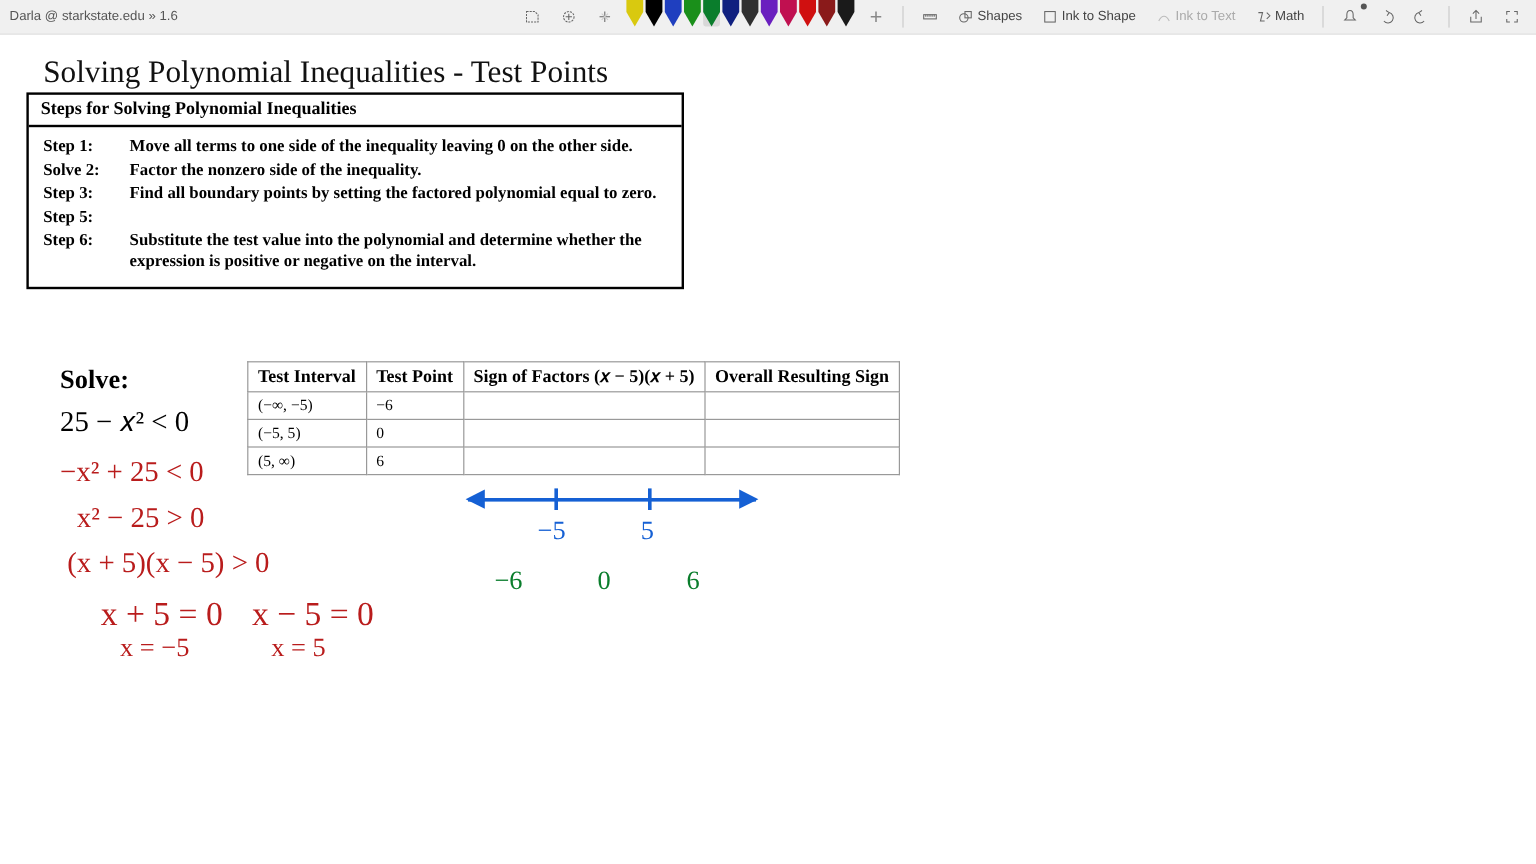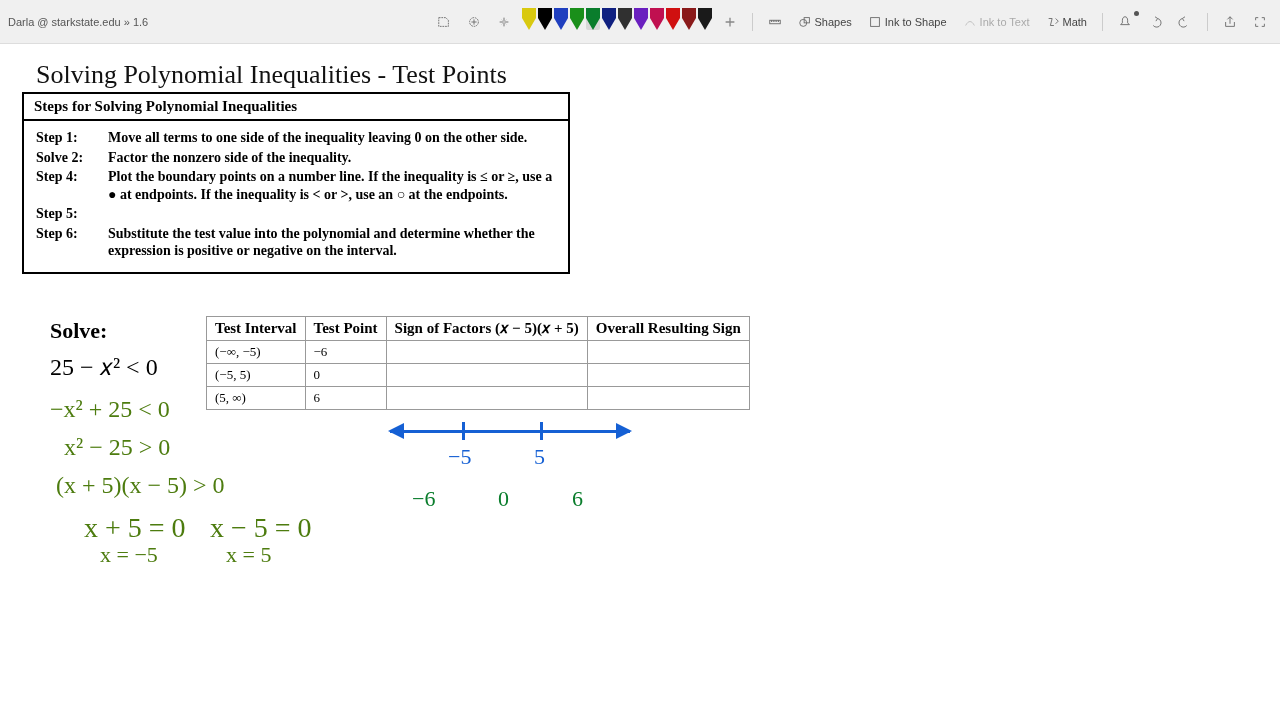--- a/index.html
+++ b/index.html
@@ -1,18 +1,18 @@
 <!DOCTYPE html>
 <html><head>
 <meta charset="utf-8">
 <style>
   * { box-sizing: border-box; margin: 0; padding: 0; }
   html, body { width: 1280px; height: 720px; font-family: Arial, sans-serif; background: #fff; overflow: hidden; }
   .toolbar {
-    height: 44px; background: #f0f0f0; border-bottom: 1px solid #ddd;
+    height: 29px; background: #f0f0f0; border-bottom: 1px solid #ddd;
     display: flex; align-items: center; font-size: 11px; color: #555;
     padding: 0 8px; gap: 6px;
   }
   .toolbar .left { flex: 0 0 auto; }
   .toolbar .spacer { flex: 1; }
   .toolbar .tool-btn {
     display: inline-flex; align-items: center; gap: 3px; padding: 2px 5px;
     border-radius: 2px; cursor: pointer; color: #444;
   }
   .toolbar .tool-btn.disabled { color: #aaa; }
@@ -61,21 +61,21 @@
   .test-table {
     position: absolute; left: 206px; top: 272px;
     border-collapse: collapse; font-family: 'Times New Roman', serif; font-size: 14px; border-radius: 13px;
   }
   .test-table th, .test-table td { border: 1px solid #999; padding: 3px 8px; text-align: left; }
   .test-table th { font-weight: bold; font-size: 15px; }
   .test-table td { font-size: 13px; }
 
   
   .hw { position: absolute; font-family: 'Comic Sans MS', 'Segoe Script', cursive; }
-  .blue { color: #4d7c0f; }
+  .blue { color: #b91c1c; }
   .hw.l1 { left: 50px; top: 352px; font-size: 24px; }
   .hw.l2 { left: 64px; top: 390px; font-size: 24px; }
   .hw.l3 { left: 56px; top: 428px; font-size: 24px; text-align: center; }
   .hw.l4 { left: 84px; top: 468px; font-size: 28px; }
   .hw.l5 { left: 210px; top: 468px; font-size: 28px; }
   .hw.l6 { left: 100px; top: 498px; font-size: 22px; }
   .hw.l7 { left: 226px; top: 498px; font-size: 22px; }
 
   .numline-wrap { position:absolute; left:390px; top:370px; width:240px; height:50px; }
   .nl-line { position:absolute; left:0; top:16px; width:240px; height:3px; background:#1560d4; }
@@ -254,22 +254,22 @@
     <div class="steps-body" id="steps-body">
         <div class="step-row">
           <div class="sl">Step 1:</div>
           <div class="st">Move all terms to one side of the inequality leaving 0 on the other side.</div>
         </div>
         <div class="step-row">
           <div class="sl">Solve 2:</div>
           <div class="st">Factor the nonzero side of the inequality.</div>
         </div>
         <div class="step-row">
-          <div class="sl">Step 4:</div>
-          <div class="st">Plot the boundary points on a number line.  If the inequality is ≤ or ≥, use a ● at endpoints. If the inequality is &lt; or &gt;, use an ○ at the endpoints.</div>
+          <div class="sl">Step 3:</div>
+          <div class="st">Find all boundary points by setting the factored polynomial equal to zero.</div>
         </div>
         <div class="step-row">
           <div class="sl">Step 5:</div>
         </div>
         <div class="step-row">
           <div class="sl">Step 6:</div>
           <div class="st">Substitute the test value into the polynomial and determine whether the expression is positive or negative on the interval.</div>
         </div>
       </div>
   </div>

